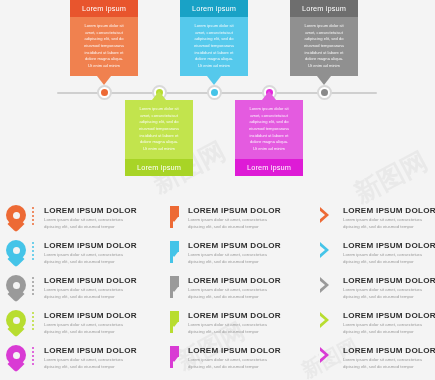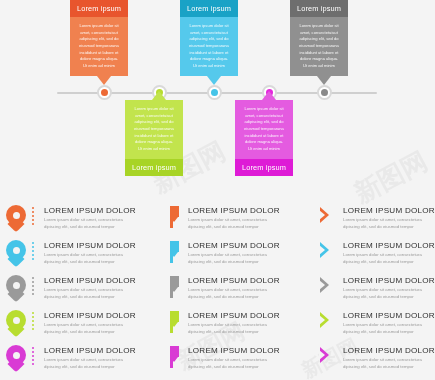--- a/index.html
+++ b/index.html
@@ -32,21 +32,21 @@
     position:absolute;width:15px;height:15px;border-radius:50%;
     background:#ffffff;border:2px solid #d9d9d9;
     box-sizing:border-box;top:85px;
   }
   .node i{
     display:block;width:7px;height:7px;border-radius:50%;
     margin:2px auto 0 auto;
   }
 
   
-  .callout{position:absolute;width:58px;}
+  .callout{position:absolute;width:68px;}
   .callout .bar{
     font-size:7.4px;color:#ffffff;text-align:center;
     padding:4px 2px 4px 2px;letter-spacing:.1px;
     font-family:"Liberation Sans", sans-serif;
   }
   .callout .body{
     font-size:4.1px;line-height:1.62;color:rgba(255,255,255,.92);
     text-align:center;padding:6px 6px 7px 6px;
   }
   .callout .body p{margin:0;}
@@ -62,21 +62,21 @@
   .col{position:absolute;top:0;}
   .col1{left:4px;width:148px;}
   .col2{left:168px;width:140px;}
   .col3{left:320px;width:115px;}
   .row{position:relative;height:35px;}
   .row .txt{position:absolute;left:0;top:2px;}
   .col1 .row .txt{left:40px;}
   .col2 .row .txt{left:20px;}
   .col3 .row .txt{left:23px;}
   .head{
-    font-size:8.1px;font-weight:normal;color:#2f2f2f;
+    font-size:8.1px;font-weight:bold;color:#2f2f2f;
     letter-spacing:.25px;margin:0 0 2px 0;white-space:nowrap;
   }
   .sub{font-size:4.3px;line-height:1.55;color:#9a9a9a;margin:0;white-space:nowrap;}
 
   
   .pin{position:absolute;left:2px;top:1px;width:20px;height:26px;}
   .pin .head-c{
     position:absolute;left:0;top:0;width:20px;height:20px;border-radius:50%;
   }
   .pin .tip{

